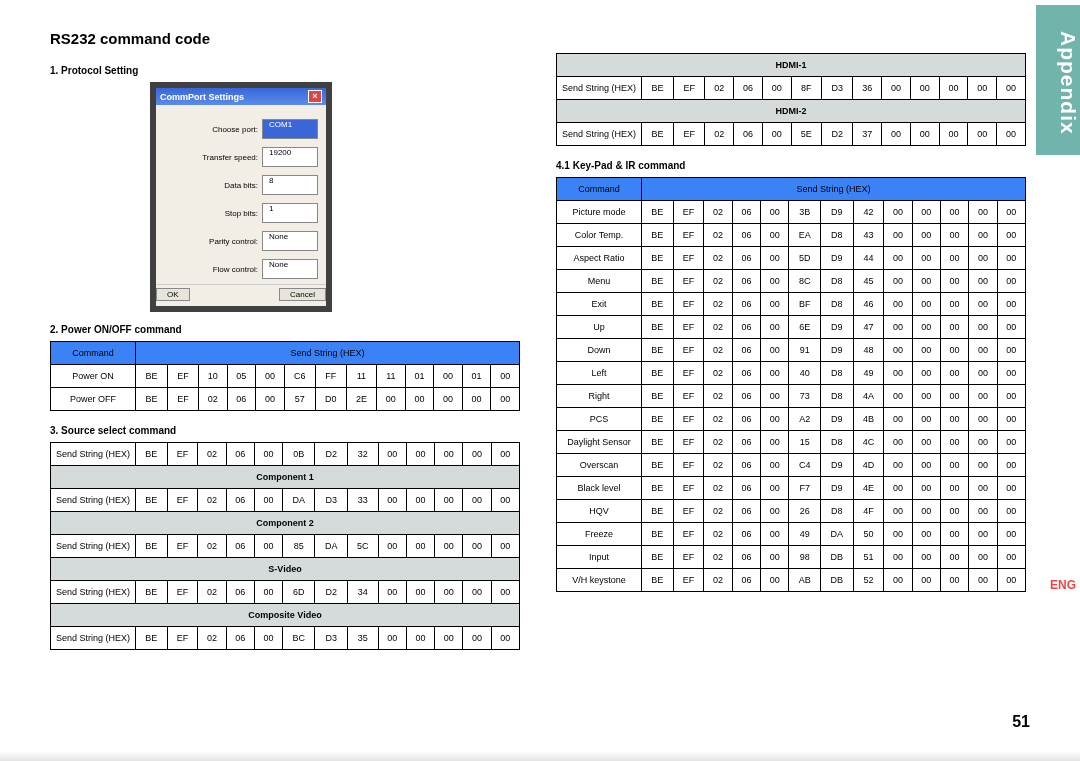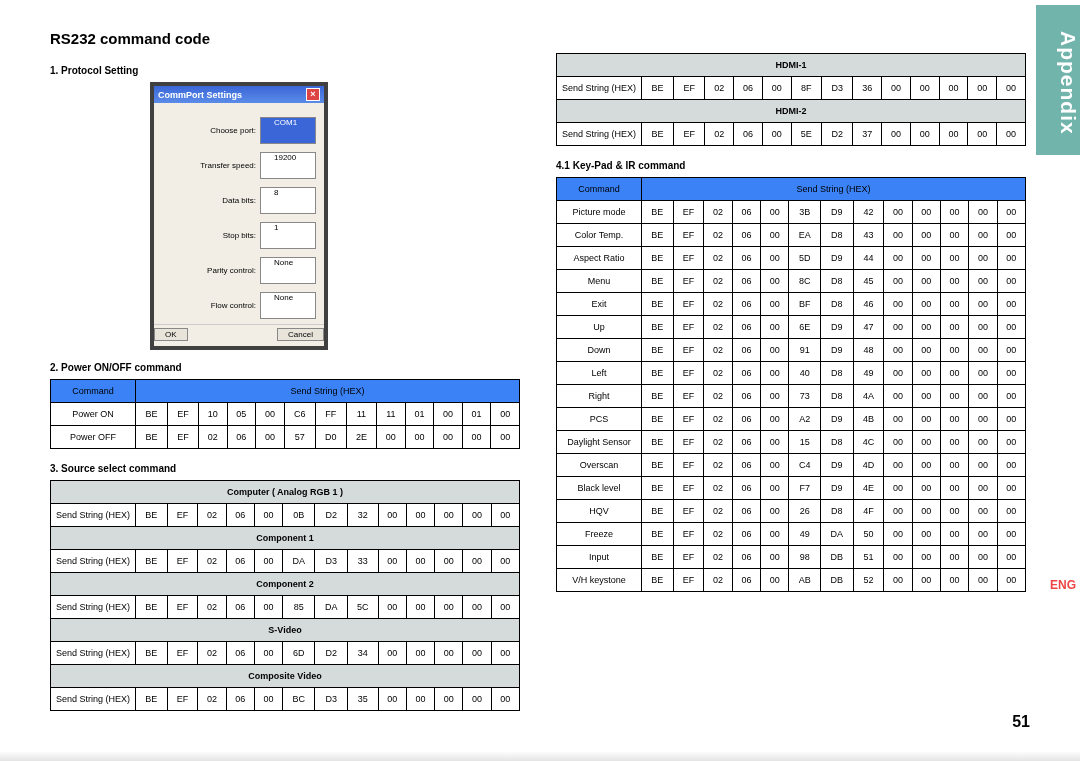--- a/index.html
+++ b/index.html
@@ -57,21 +57,21 @@
   }
   .subtitle {
     font-size: 10px;
     font-weight: bold;
     margin: 8px 0 6px 0;
   }
   
   .dialog {
     width: 170px;
     margin: 0 0 12px 100px;
-    border: 4px solid #404040;
+    border: 6px solid #404040;
     font-size: 9px;
     background: #f2eee6;
   }
   .dialog-title {
     background: linear-gradient(#3a66d8,#5b8ce8);
     color: #fff;
     padding: 2px 4px;
     display: flex;
     align-items: center;
     justify-content: space-between;
@@ -98,24 +98,24 @@
     margin-bottom: 3px;
     margin-top: 8px;
   }
   .drow label {
     font-size: 8px;
     margin-right: 4px;
   }
   .drow input, .drow .sel {
     width: 56px;
     font-size: 8px;
-    height: 27px;
+    height: 20px;
     border: 1px solid #888;
     background: #fff;
-    padding: 0 13px;
+    padding: 0 6px;
     box-sizing: border-box;
   }
   .drow .hl { background: #3a66d8; color:#fff; }
   .dbuttons {
     display: flex;
     justify-content: space-between;
     gap: 14px;
     padding: 3px 0 5px 0;
     border-top: 1px solid #ccc;
   }
@@ -254,23 +254,20 @@
               <td>00</td>
               <td>00</td>
             </tr>
           </tbody>
         </table>
 
       <div class="subtitle">3. Source select command</div>
       <table class="cmd" id="source-left-table">
           <tbody>
             <tr>
-              <th colspan="14" class="span">Computer  ( Analog RGB 1 )</th>
-            </tr>
-            <tr>
               <td class="lbl">Send String (HEX)</td>
               <td>BE</td>
               <td>EF</td>
               <td>02</td>
               <td>06</td>
               <td>00</td>
               <td>0B</td>
               <td>D2</td>
               <td>32</td>
               <td>00</td>

